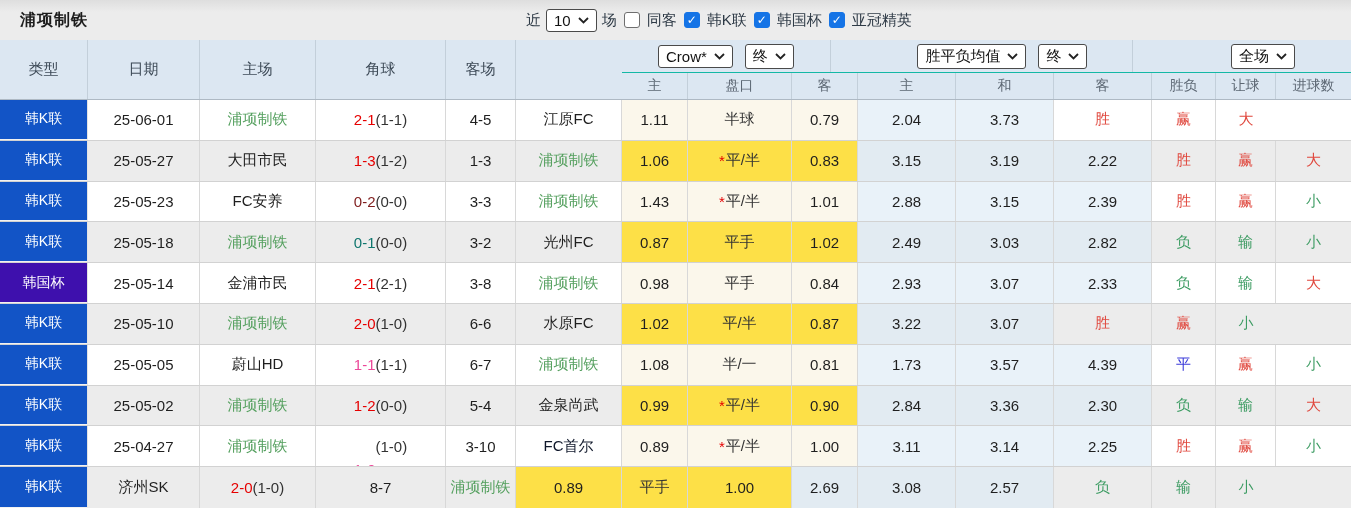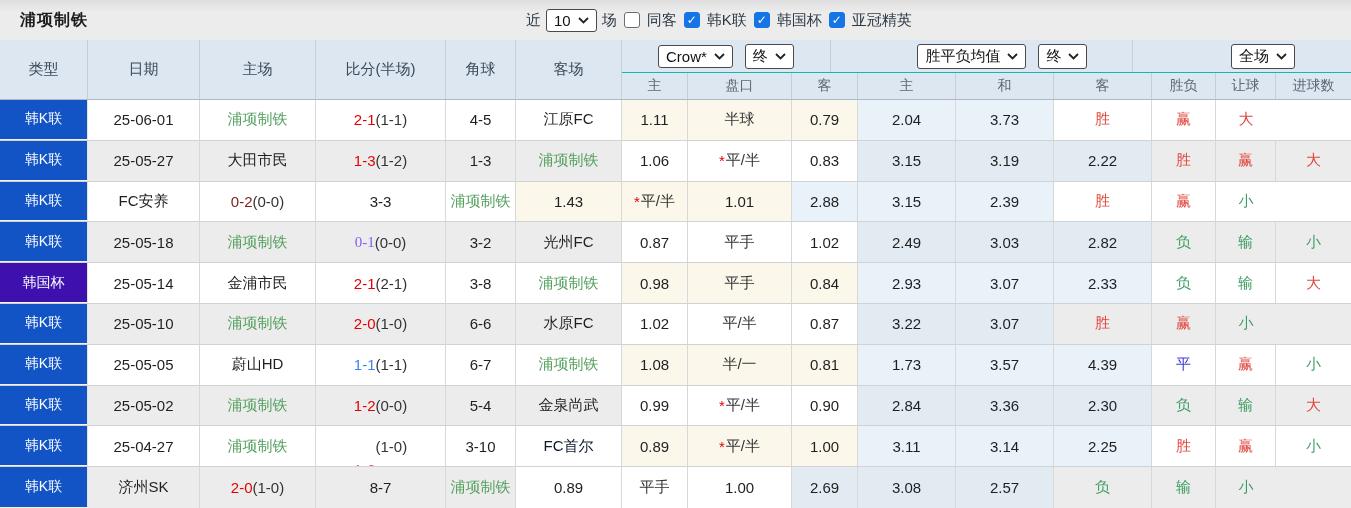--- a/index.html
+++ b/index.html
@@ -39,21 +39,21 @@
   .t-row { display:grid; grid-template-columns:88px 112px 116px 130px 70px 106px 66px 104px 66px 98px 98px 98px 64px 60px 75px;
     height:40.8px; border-bottom:1px solid #d2d2d2; }
   .t-row:last-child { border-bottom:none; }
   .row-odd { background:#ffffff; }
   .row-even { background:#ececec; }
   .cell { display:flex; align-items:center; justify-content:center; font-size:15px; color:#1f1f1f;
     border-right:1px solid #d8d8d8; overflow:hidden; white-space:nowrap; }
   .cell:last-child { border-right:none; }
   .cell.type { color:#fff; font-size:14px; border-right:1px solid #e4e4e4; border-bottom:1px solid #f2f2f2; }
   .cell.odds { background:#fbf7eb; }
-  .row-even .cell.odds { background:#ffffff; }
+  .row-even .cell.odds { background:#fde047; }
   .cell.avg { background:#e9f2f9; }
   .row-even .cell.avg { background:#e2ebf2; }
   .score-half { color:#333; }
   .hstar { margin-right:1px; }
 </style>
 </head>
 <body>
 
 <div class="topbar">
   <div class="title">浦项制铁</div>
@@ -83,21 +83,20 @@
       </span>
     <span>亚冠精英</span>
   </div>
 </div>
 
 <div class="thead">
   <div class="th-left">
     <div class="th-cell">类型</div>
     <div class="th-cell">日期</div>
     <div class="th-cell">主场</div>
-    <div class="th-cell">比分(半场)</div>
     <div class="th-cell">角球</div>
     <div class="th-cell">客场</div>
   </div>
   <div class="th-right">
     <div class="sel-row">
       <div class="sel-zone zone-odds">
         <span class="mini-select">
           <span>Crow*</span>
           <svg class="chev" width="11" height="7" viewBox="0 0 11 7">
               <path d="M1 1l4.5 4.5L10 1" stroke="#222" stroke-width="1.8" fill="none"></path>
@@ -187,20 +186,21 @@
       <div class="cell odds">0.83</div>
       <div class="cell avg">3.15</div>
       <div class="cell avg">3.19</div>
       <div class="cell avg">2.22</div>
       <div class="cell" style="color: rgb(224, 72, 62);">胜</div>
       <div class="cell" style="color: rgb(224, 72, 62);">赢</div>
       <div class="cell" style="color: rgb(224, 72, 62);">大</div>
     </div>
     <div class="t-row row-odd">
       <div class="cell type" style="background: rgb(18, 84, 198);">韩K联</div>
+      <div class="cell">25-05-23</div>
       <div class="cell" style="color: rgb(31, 31, 31); text-align: right;">FC安养</div>
       <div class="cell">
         <span style="color: #7f1d1d;">0-2</span>
         <span class="score-half">(0-0)</span>
       </div>
       <div class="cell">3-3</div>
       <div class="cell" style="color: rgb(85, 160, 95);">浦项制铁</div>
       <div class="cell odds">1.43</div>
       <div class="cell odds">
         <span class="hstar" style="color: rgb(230, 0, 0);">*</span>
@@ -212,21 +212,21 @@
       <div class="cell avg">2.39</div>
       <div class="cell" style="color: rgb(224, 72, 62);">胜</div>
       <div class="cell" style="color: rgb(224, 72, 62);">赢</div>
       <div class="cell" style="color: rgb(61, 156, 99);">小</div>
     </div>
     <div class="t-row row-even">
       <div class="cell type" style="background: rgb(18, 84, 198);">韩K联</div>
       <div class="cell">25-05-18</div>
       <div class="cell" style="color: rgb(85, 160, 95);">浦项制铁</div>
       <div class="cell">
-        <span style="color: #8b5cf6; font-family: Liberation Serif, serif;">0-1</span>
+        <span style="color: #0f766e;">0-1</span>
         <span class="score-half">(0-0)</span>
       </div>
       <div class="cell">3-2</div>
       <div class="cell" style="color: rgb(31, 31, 31);">光州FC</div>
       <div class="cell odds">0.87</div>
       <div class="cell odds">
         <span style="color: rgb(51, 51, 51);">平手</span>
       </div>
       <div class="cell odds">1.02</div>
       <div class="cell avg">2.49</div>
@@ -277,21 +277,21 @@
       <div class="cell avg">3.07</div>
       <div class="cell" style="color: rgb(224, 72, 62);">胜</div>
       <div class="cell" style="color: rgb(224, 72, 62);">赢</div>
       <div class="cell" style="color: rgb(61, 156, 99);">小</div>
     </div>
     <div class="t-row row-odd">
       <div class="cell type" style="background: rgb(18, 84, 198);">韩K联</div>
       <div class="cell">25-05-05</div>
       <div class="cell" style="color: rgb(31, 31, 31);">蔚山HD</div>
       <div class="cell">
-        <span style="color: #3b82f6;">1-1</span>
+        <span style="color: #ec4899;">1-1</span>
         <span class="score-half">(1-1)</span>
       </div>
       <div class="cell">6-7</div>
       <div class="cell" style="color: rgb(85, 160, 95);">浦项制铁</div>
       <div class="cell odds">1.08</div>
       <div class="cell odds">
         <span style="color: rgb(51, 51, 51);">半/一</span>
       </div>
       <div class="cell odds">0.81</div>
       <div class="cell avg">1.73</div>

